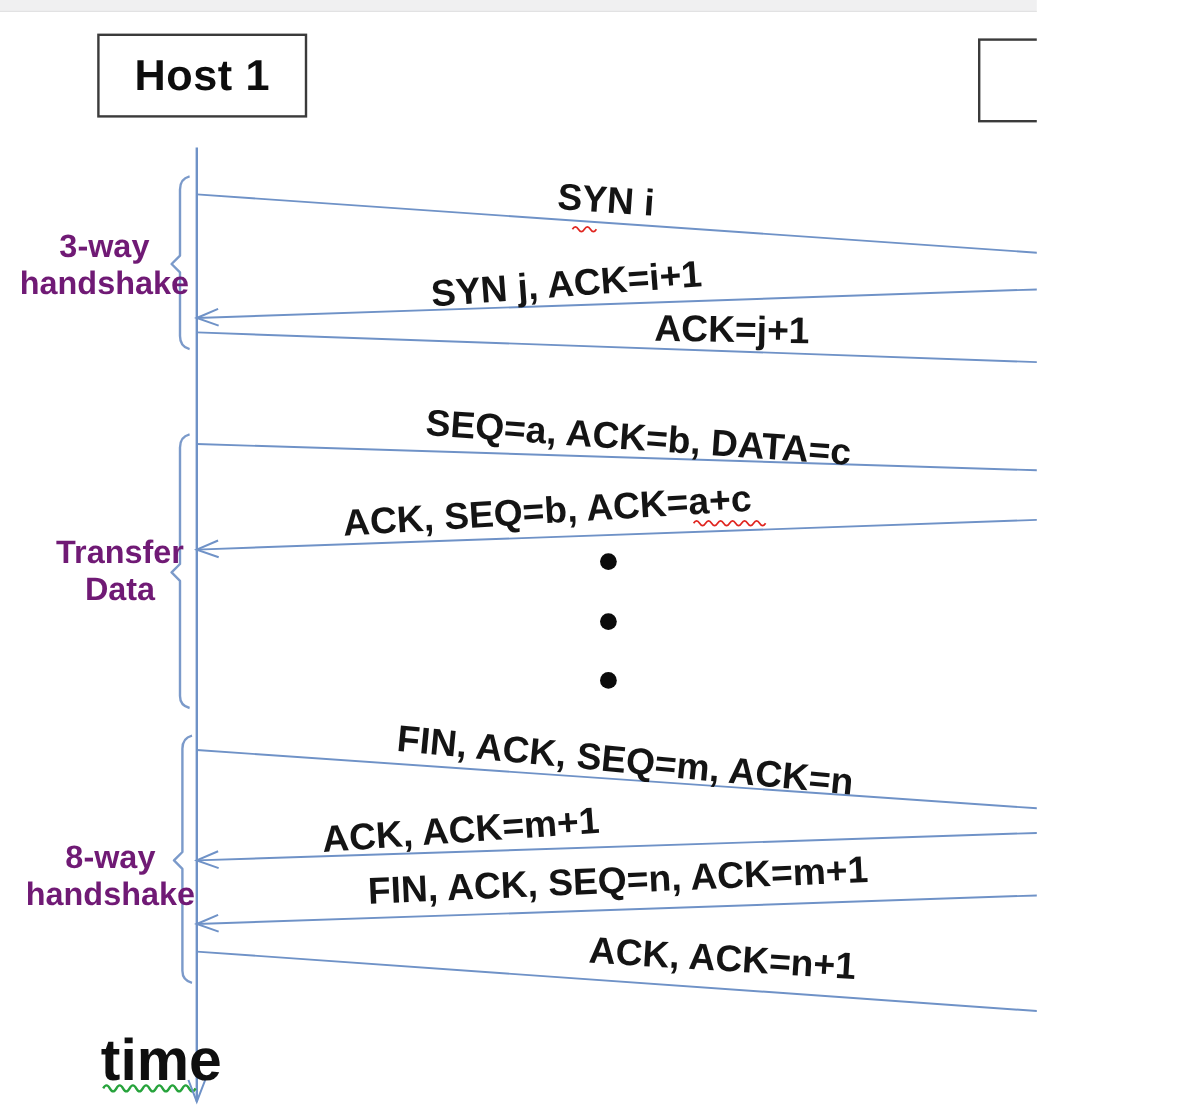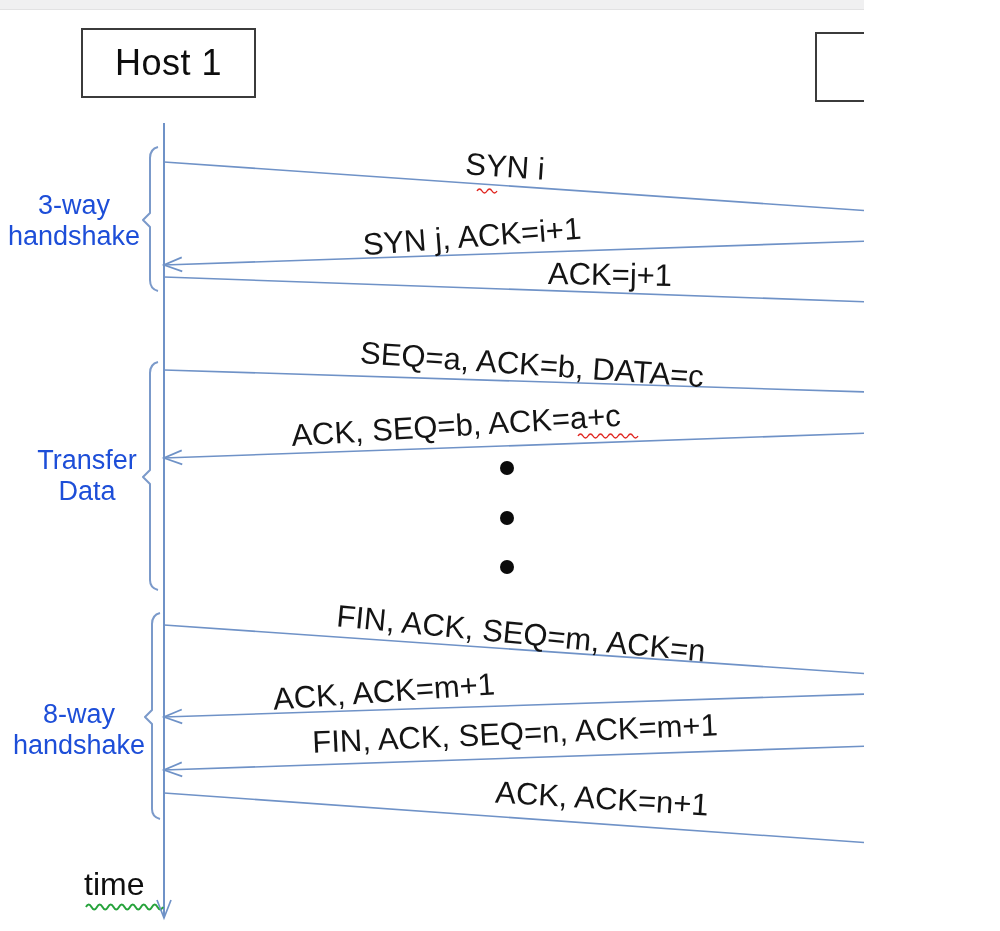--- a/index.html
+++ b/index.html
@@ -2,49 +2,50 @@
 <html><head>
 <meta charset="utf-8">
 <style>
   html,body{margin:0;padding:0;background:#ffffff;}
   #canvas{
     position:relative;
     width:864px;height:931px;
     background:#ffffff;
     font-family:"Liberation Sans", sans-serif;
     overflow:hidden;
+    font-weight:bold;
   }
   .top-strip{
     position:absolute;left:0;top:0;width:1000px;height:9px;
     background:#f0f0f1;border-bottom:1px solid #e2e2e3;
   }
   .host-box{
     position:absolute;
     border:2px solid #3b3b3b;
     background:#ffffff;
     display:flex;align-items:center;justify-content:center;
     font-size:36px;color:#0d0d0d;letter-spacing:0.5px;
   }
   #host1-box{left:81px;top:28px;width:171px;height:66px;}
   #host2-box{left:815px;top:32px;width:170px;height:66px;padding-left:21px;}
   .phase{
     position:absolute;width:150px;text-align:center;
-    font-size:27px;line-height:31px;color:#1d4ed8;
+    font-size:27px;line-height:31px;color:#701a75;padding-left:13px;
   }
   #phase-1{left:-1px;top:190px;}
   #phase-2{left:12px;top:445px;}
   #phase-3{left:4px;top:699px;}
   .msg-label{
     position:absolute;
     transform:translate(-50%,-50%) rotate(var(--rot,0deg));
     font-size:31px;color:#141414;white-space:nowrap;
   }
   #time-label{
     position:absolute;left:84px;top:864px;
-    font-size:32px;line-height:40px;color:#0f0f0f;
+    font-size:49px;line-height:40px;color:#0f0f0f;
   }
   svg#diagram{position:absolute;left:0;top:0;}
   .lifeline{stroke:#6f92c7;stroke-width:2;fill:none;}
   .arrow{stroke:#6f92c7;stroke-width:1.6;fill:none;}
   .head{stroke:#6f92c7;stroke-width:1.7;fill:none;}
   .bracket{stroke:#7b9aca;stroke-width:2;fill:none;stroke-linejoin:round;}
   .dot{fill:#0b0b0b;}
   .squiggle-red{stroke:#e0251f;stroke-width:1.4;fill:none;}
   .squiggle-green{stroke:#27a33c;stroke-width:2;fill:none;}
 </style>

